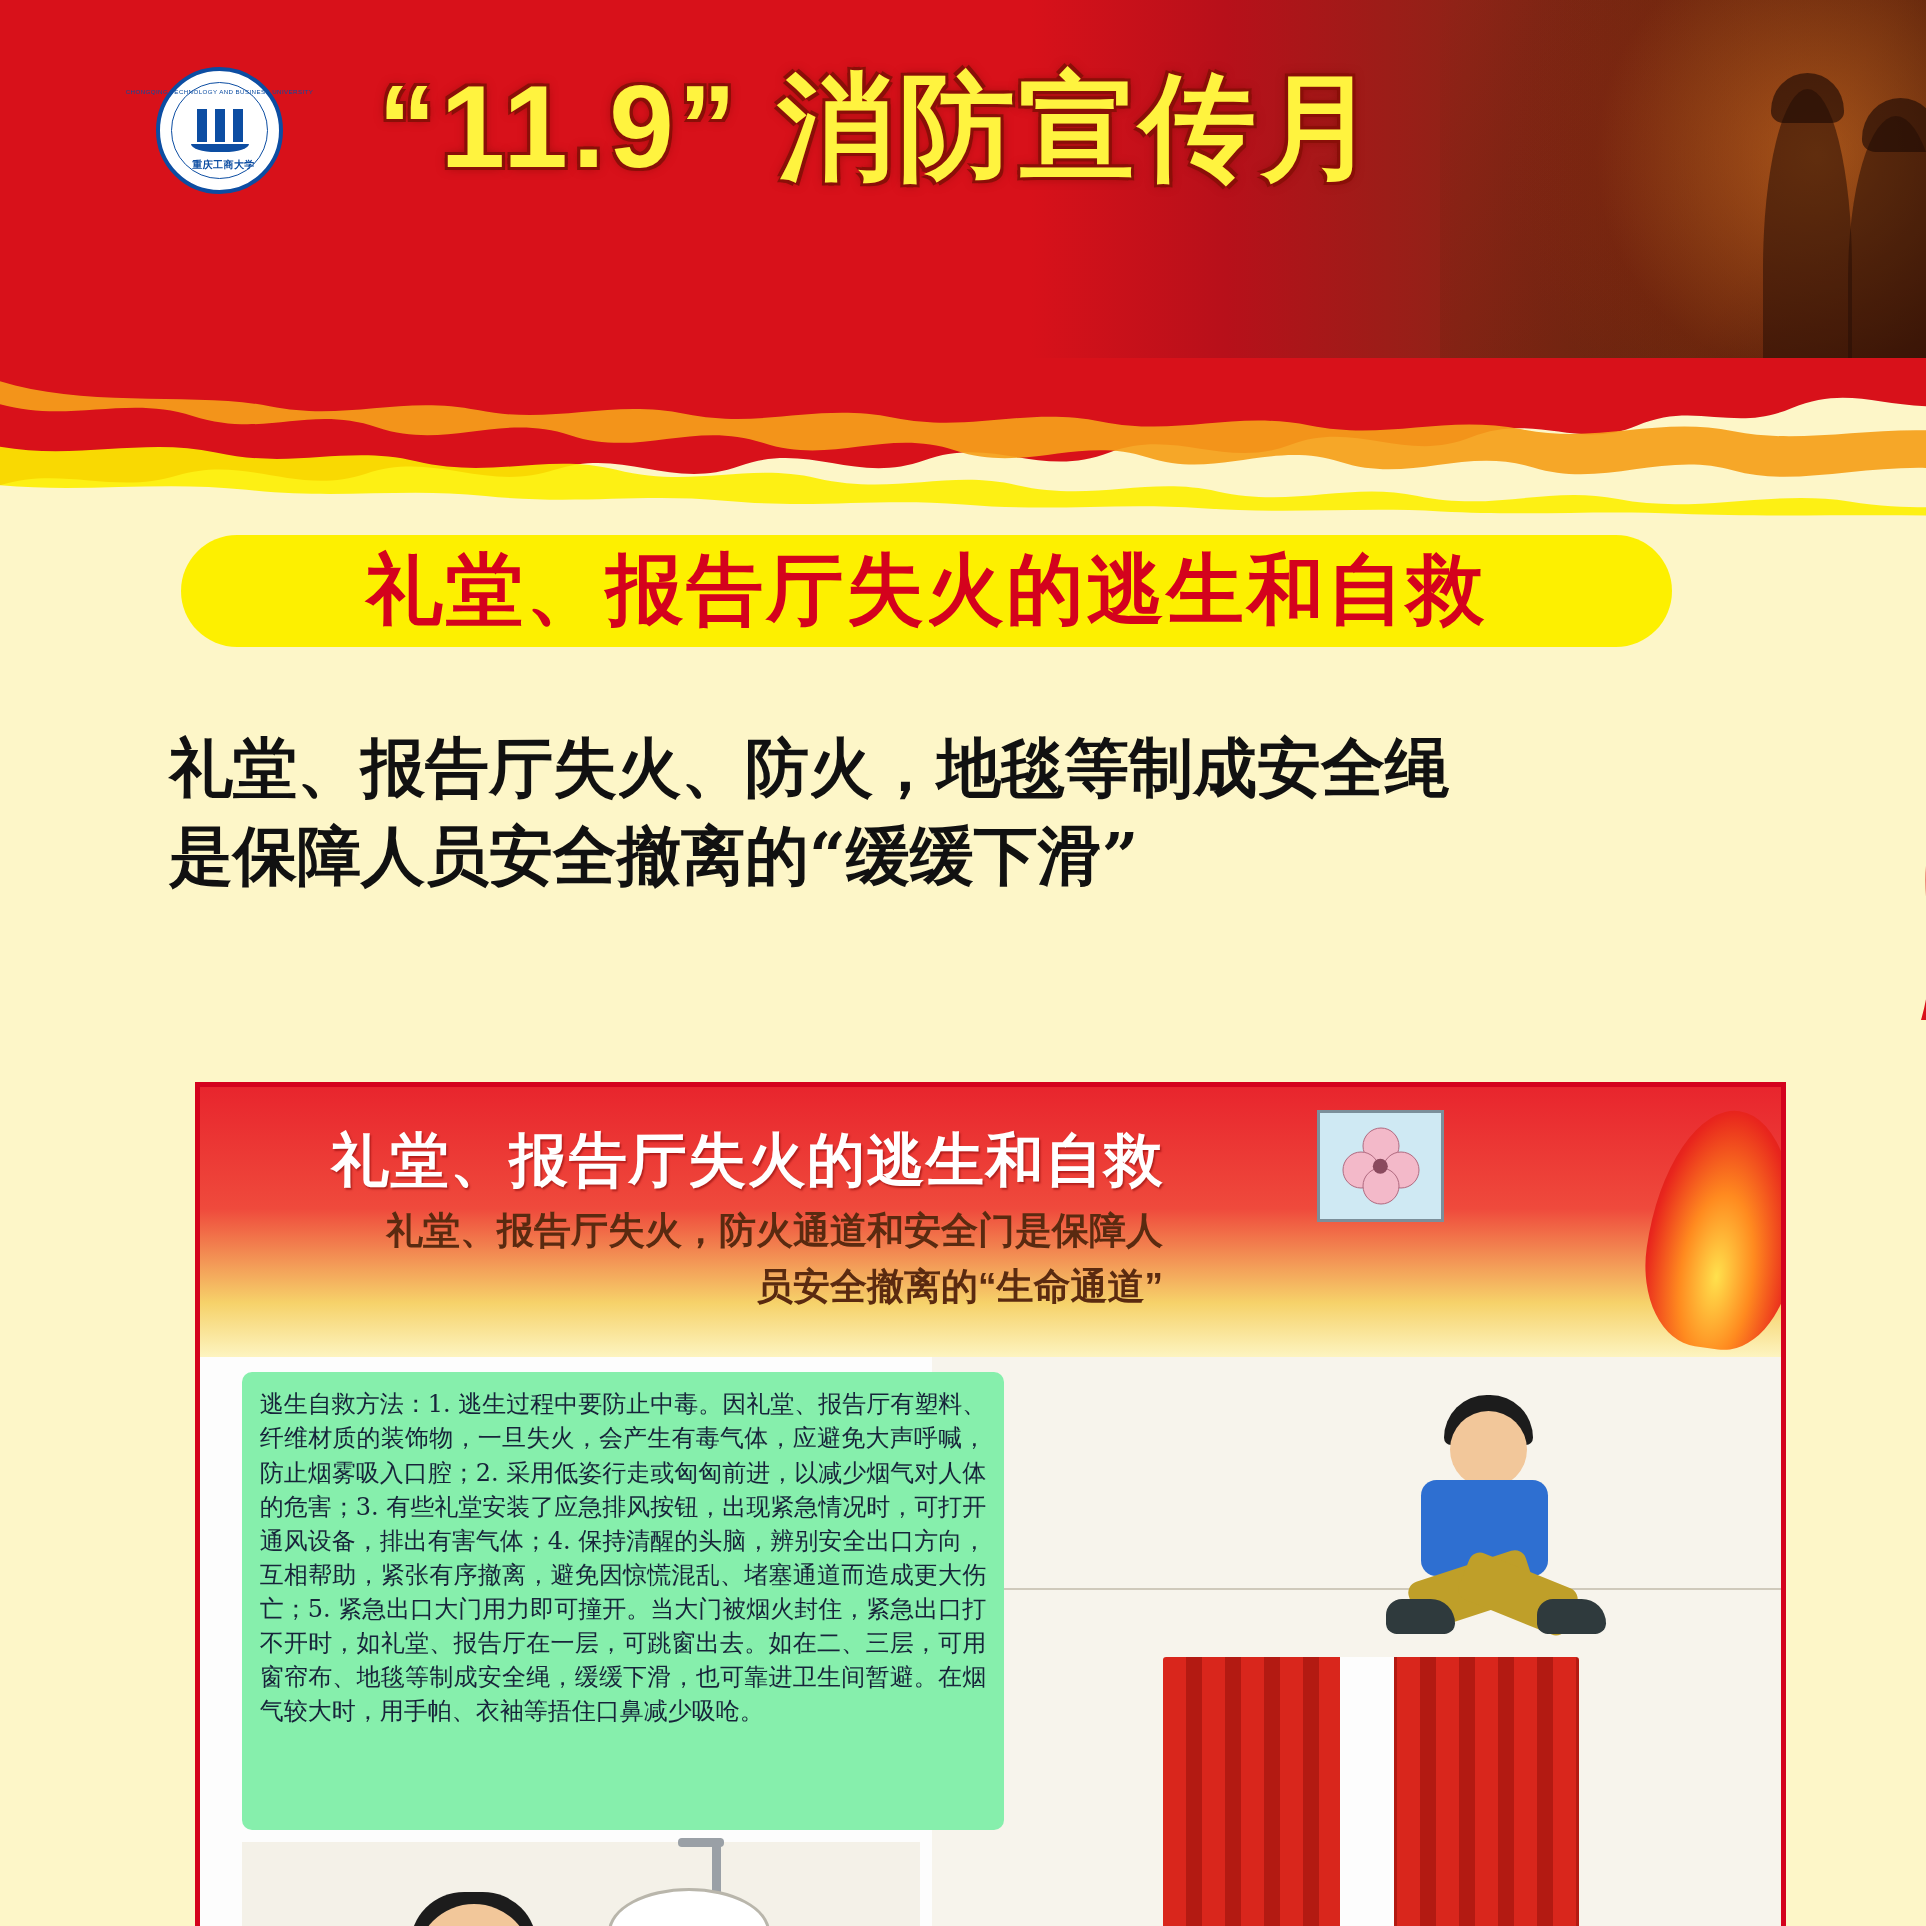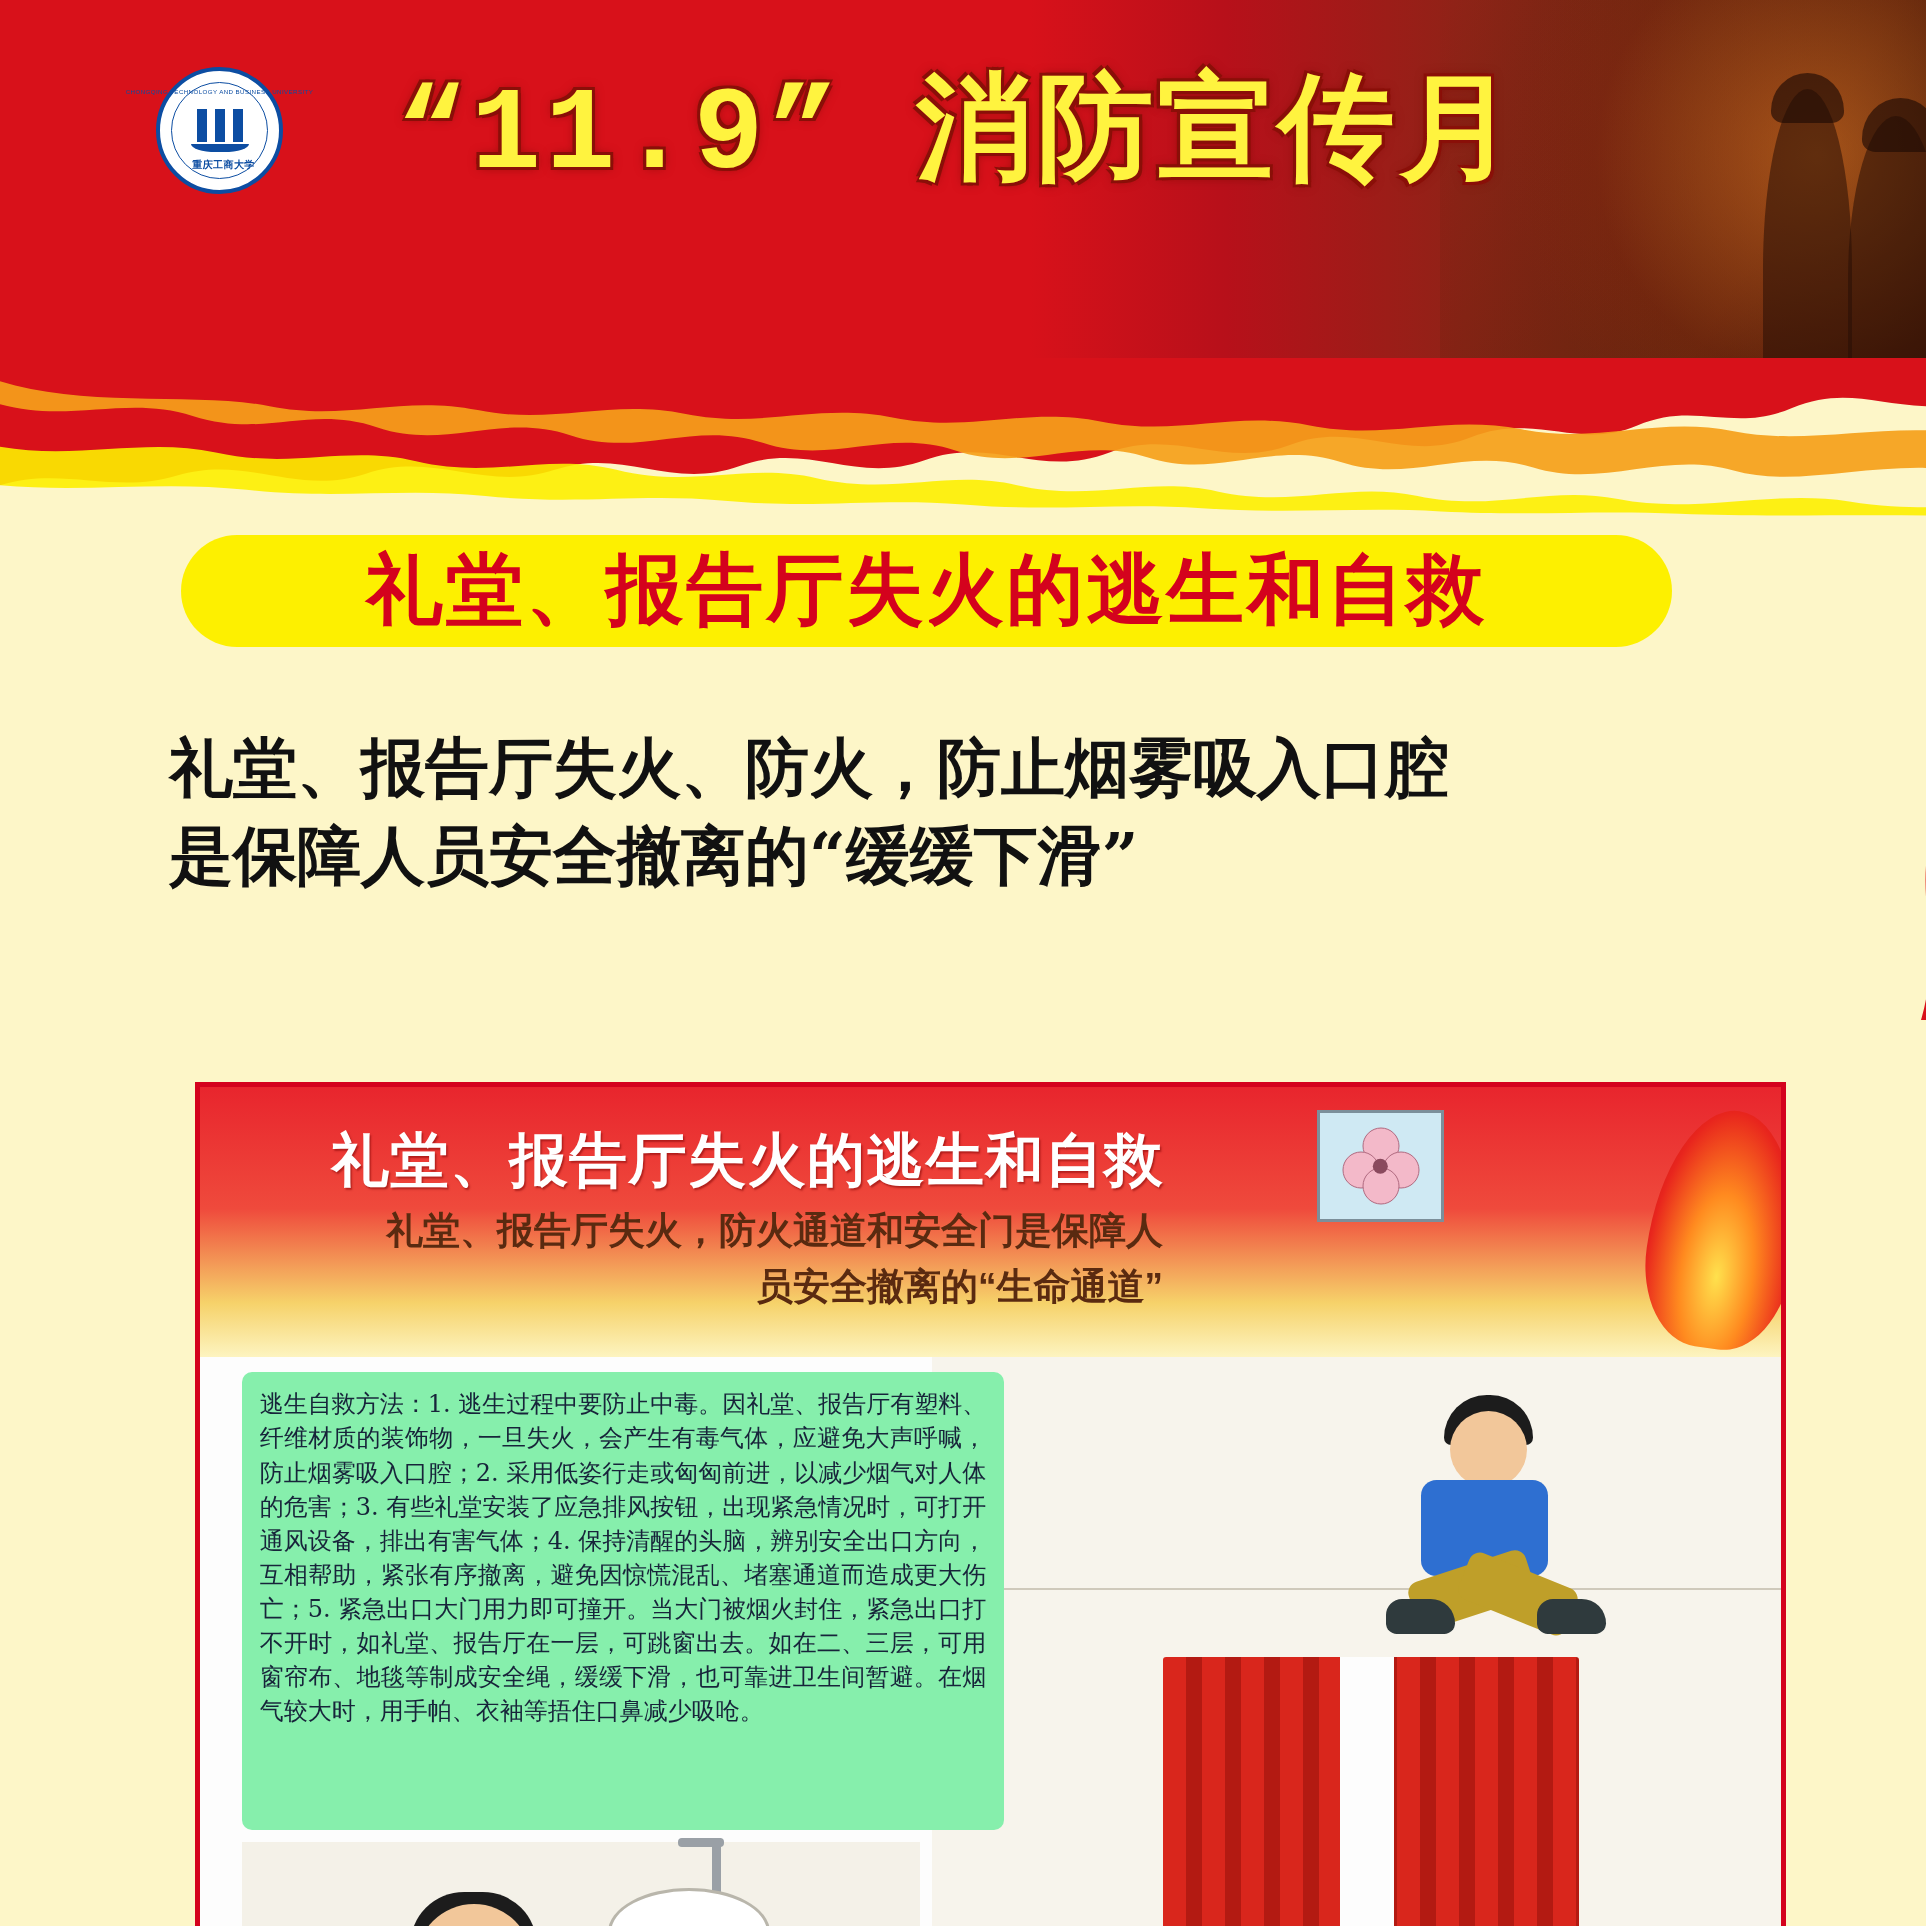--- a/index.html
+++ b/index.html
@@ -95,26 +95,26 @@
   .logo-ring-text span {
     position: absolute;
     left: 50%;
     transform: translateX(-50%);
   }
   .logo-top-text { top: 5.4px; white-space: nowrap; font-size: 6.2px; }
   .logo-bottom-text { bottom: 6.2px; white-space: nowrap; font-size: 10px; font-weight: bold; padding-left: 8px; }
 
   .header-title {
     position: absolute;
-    left: 397px; top: 50px;
+    left: 378px; top: 50px;
     color: #fff33f;
     font-size: 116px;
     font-weight: bold;
     letter-spacing: 4.6px;
-    font-family: Liberation Mono, monospace;
+    font-family: Liberation Sans, sans-serif;
     text-shadow:
       -3.1px -3.1px 0 #8a0f08, 3.1px -3.1px 0 #8a0f08,
       -3.1px 3.1px 0 #8a0f08, 3.1px 3.1px 0 #8a0f08,
       0 0 10.8px rgba(120,10,0,0.8);
     white-space: nowrap;
   }
   .header-sub {
     position: absolute;
     left: 574px; top: 270px;
     color: #ffffff;
@@ -403,21 +403,21 @@
       <path d="M300,0 L300,1600 L150,1600 C210,1400 120,1250 190,1080 C255,920 140,800 200,640 C255,490 130,360 195,200 C235,105 260,50 300,0 Z" fill="#d8111a"></path>
       <path d="M300,60 C265,200 300,300 250,430 C205,550 290,660 240,790 C190,920 285,1030 235,1160 C190,1280 280,1390 240,1520 L300,1600 Z" fill="#f5a01a" opacity="0.85"></path>
     </svg>
   </div>
 
   <div class="banner">
     <div class="banner-text">礼堂、报告厅失火的逃生和自救</div>
   </div>
 
   <div class="lead">
-    <div>礼堂、报告厅失火、防火，防止烟雾吸入口腔</div>
+    <div>礼堂、报告厅失火、防火，地毯等制成安全绳</div>
     <div>是保障人员安全撤离的“缓缓下滑”</div>
   </div>
 
   <div class="panel">
     <div class="panel-header"></div>
     <div class="panel-flame"></div>
     <div class="panel-title">礼堂、报告厅失火的逃生和自救</div>
     <div class="panel-sub">礼堂、报告厅失火，防火通道和安全门是保障人员安全撤离的“生命通道”</div>
 
     <div class="panel-fan">

